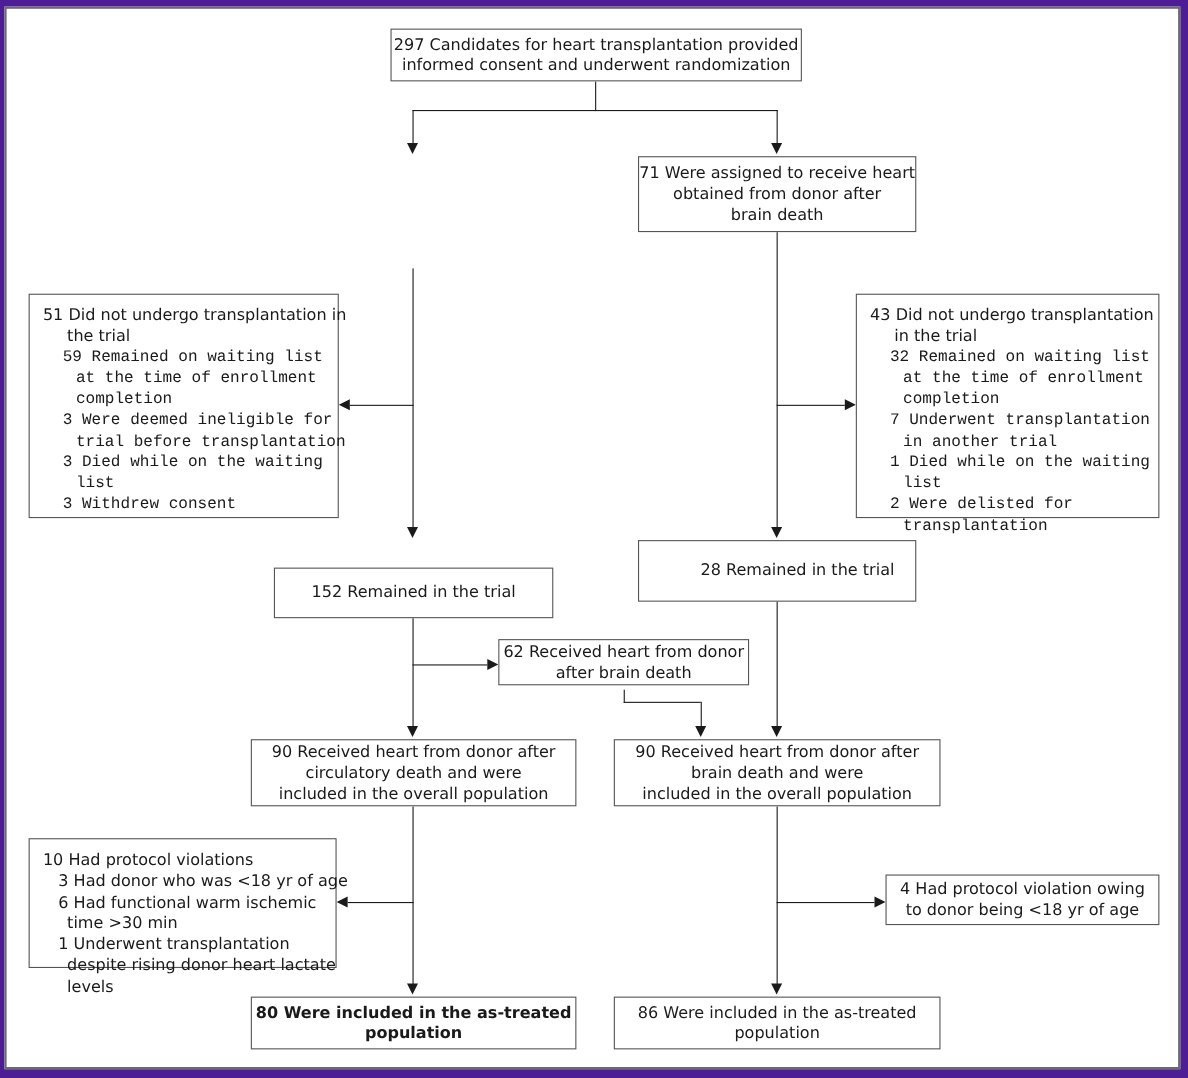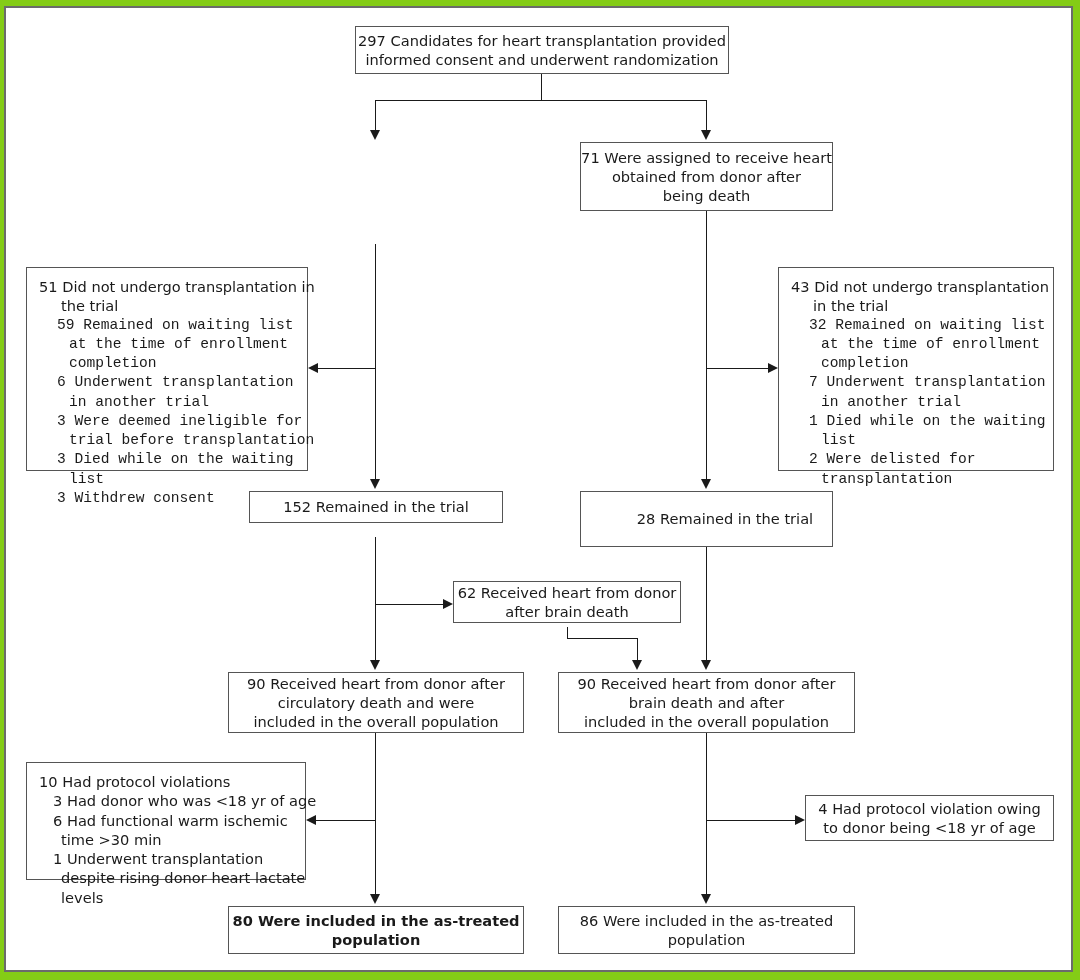--- a/index.html
+++ b/index.html
@@ -9,21 +9,21 @@
     background: #ffffff;
   }
   body {
     font-family: "DejaVu Sans", "Liberation Sans", sans-serif;
     color: #1a1a1a;
   }
   #figure {
     position: relative;
     width: 1080px;
     height: 980px;
-    background: #84cc16;
+    background: #4c1d95;
     overflow: hidden;
   }
   .outer-frame {
     position: absolute;
     left: 4px;
     top: 6px;
     width: 1069px;
     height: 966px;
     border: 2px solid #6b6b6b;
     box-sizing: border-box;
@@ -176,46 +176,45 @@
       <span>297 Candidates for heart transplantation provided</span><br>
       <span>informed consent and underwent randomization</span>
     </div>
   </div>
 
 
   <div class="node center" style="left:580px; top:142px; width:253px; height:69px;">
     <div class="pad">
       <span>71 Were assigned to receive heart</span><br>
       <span>obtained from donor after</span><br>
-      <span>being death</span>
+      <span>brain death</span>
     </div>
   </div>
 
   <div class="node listbox" style="left:26px; top:267px; width:282px; height:204px;">
     <div class="pad">
       <span class="lead-hang">51 Did not undergo transplantation in the trial</span>
       <span class="sub-wide">59 Remained on waiting list at the time of enrollment completion</span>
-      <span class="sub-wide">6 Underwent transplantation in another trial</span>
       <span class="sub-wide">3 Were deemed ineligible for trial before transplantation</span>
       <span class="sub-wide">3 Died while on the waiting list</span>
       <span class="sub-wide">3 Withdrew consent</span>
     </div>
   </div>
 
   <div class="node listbox" style="left:778px; top:267px; width:276px; height:204px;">
     <div class="pad">
       <span class="lead-hang">43 Did not undergo transplantation in the trial</span>
       <span class="sub-wide">32 Remained on waiting list at the time of enrollment completion</span>
       <span class="sub-wide">7 Underwent transplantation in another trial</span>
       <span class="sub-wide">1 Died while on the waiting list</span>
       <span class="sub-wide">2 Were delisted for transplantation</span>
     </div>
   </div>
 
-  <div class="node center" style="left:249px; top:491px; width:254px; height:32px;">
+  <div class="node center" style="left:249px; top:516px; width:254px; height:46px;">
     <div class="pad">
       <span>152 Remained in the trial</span>
     </div>
   </div>
 
   <div class="node center" style="left:580px; top:491px; width:253px; height:56px;padding-left:37px;">
     <div class="pad">
       <span>28 Remained in the trial</span>
     </div>
   </div>
@@ -231,21 +230,21 @@
     <div class="pad">
       <span>90 Received heart from donor after</span><br>
       <span>circulatory death and were</span><br>
       <span>included in the overall population</span>
     </div>
   </div>
 
   <div class="node center" style="left:558px; top:672px; width:297px; height:61px;">
     <div class="pad">
       <span>90 Received heart from donor after</span><br>
-      <span>brain death and after</span><br>
+      <span>brain death and were</span><br>
       <span>included in the overall population</span>
     </div>
   </div>
 
   <div class="node listbox" style="left:26px; top:762px; width:280px; height:118px;">
     <div class="pad">
       <span class="lead">10 Had protocol violations</span>
       <span class="sub">3 Had donor who was &lt;18 yr of age</span>
       <span class="sub">6 Had functional warm ischemic time &gt;30 min</span>
       <span class="sub">1 Underwent transplantation despite rising donor heart lactate levels</span>

